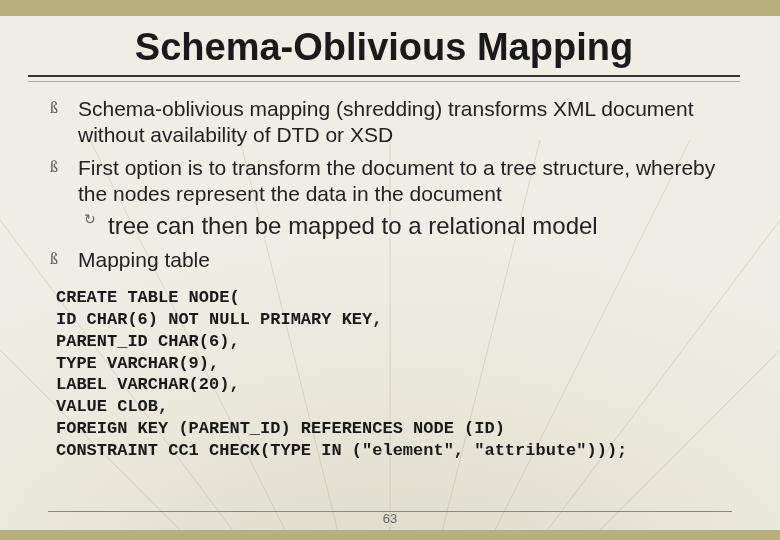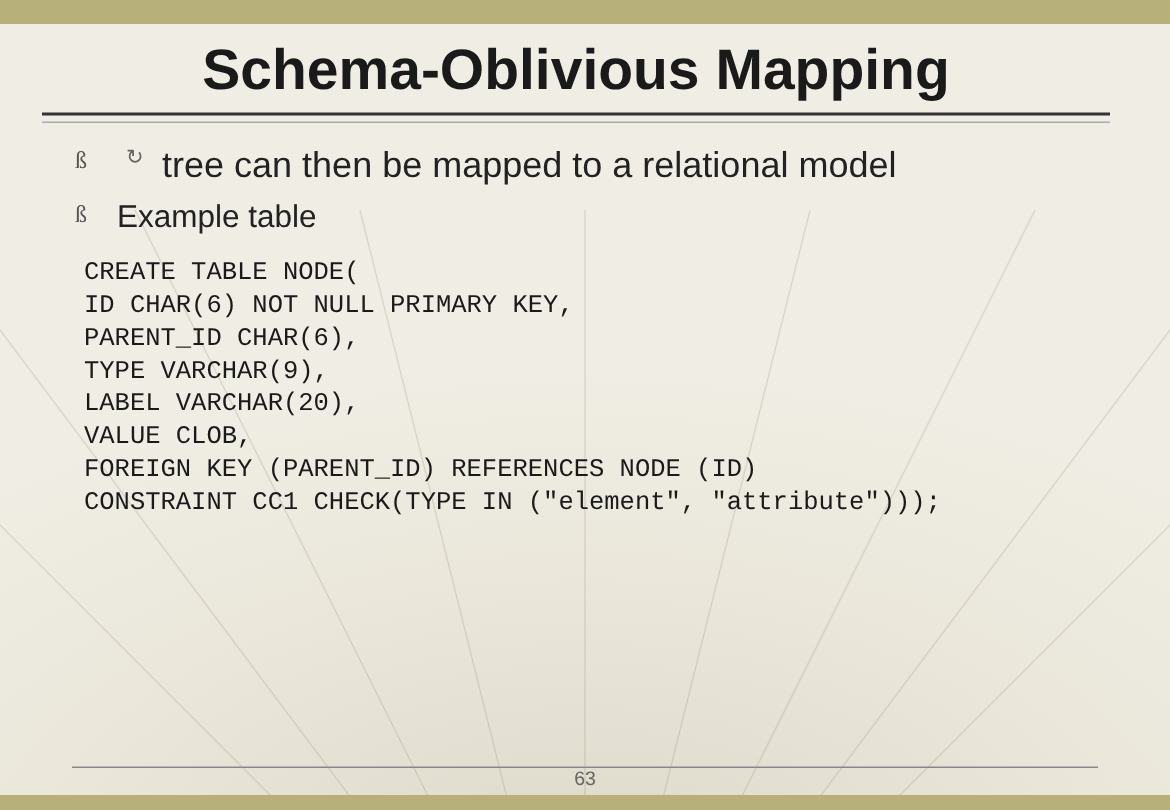--- a/index.html
+++ b/index.html
@@ -96,21 +96,21 @@
     content: "↻";
     position: absolute;
     left: 6px;
     top: 0;
     font-size: 14px;
     color: #666;
   }
   .code-block {
     font-family: Consolas, "Courier New", monospace;
     font-size: 17px;
-    font-weight: normal;
+    font-weight: bold;
     color: #1a1a1a;
     white-space: pre;
     margin-top: 14px;
     margin-left: 8px;
     line-height: 1.28;
   }
   .page-num {
     position: absolute;
     bottom: 14px;
     left: 0; right: 0;
@@ -149,28 +149,32 @@
 <div class="top-bar"></div>
 <div class="bottom-bar"></div>
 
 <div class="content">
   <h1 class="title">Schema-Oblivious Mapping</h1>
   <hr class="title-rule">
   <hr class="title-rule2">
 
   <ul class="bullets">
     <li>
+      <span>Schema-oblivious mapping (shredding) transforms XML document without availability of DTD or XSD</span>
+    </li>
+    <li>
+      <span>First option is to transform the document to a tree structure, whereby the nodes represent the data in the document</span>
       <ul class="sub-bullets">
         <li>
           <span>tree can then be mapped to a relational model</span>
         </li>
       </ul>
     </li>
     <li>
-      <span>Example table</span>
+      <span>Mapping table</span>
     </li>
   </ul>
 
   <div class="code-block">CREATE TABLE NODE(
 ID CHAR(6) NOT NULL PRIMARY KEY,
 PARENT_ID CHAR(6),
 TYPE VARCHAR(9),
 LABEL VARCHAR(20),
 VALUE CLOB,
 FOREIGN KEY (PARENT_ID) REFERENCES NODE (ID)

